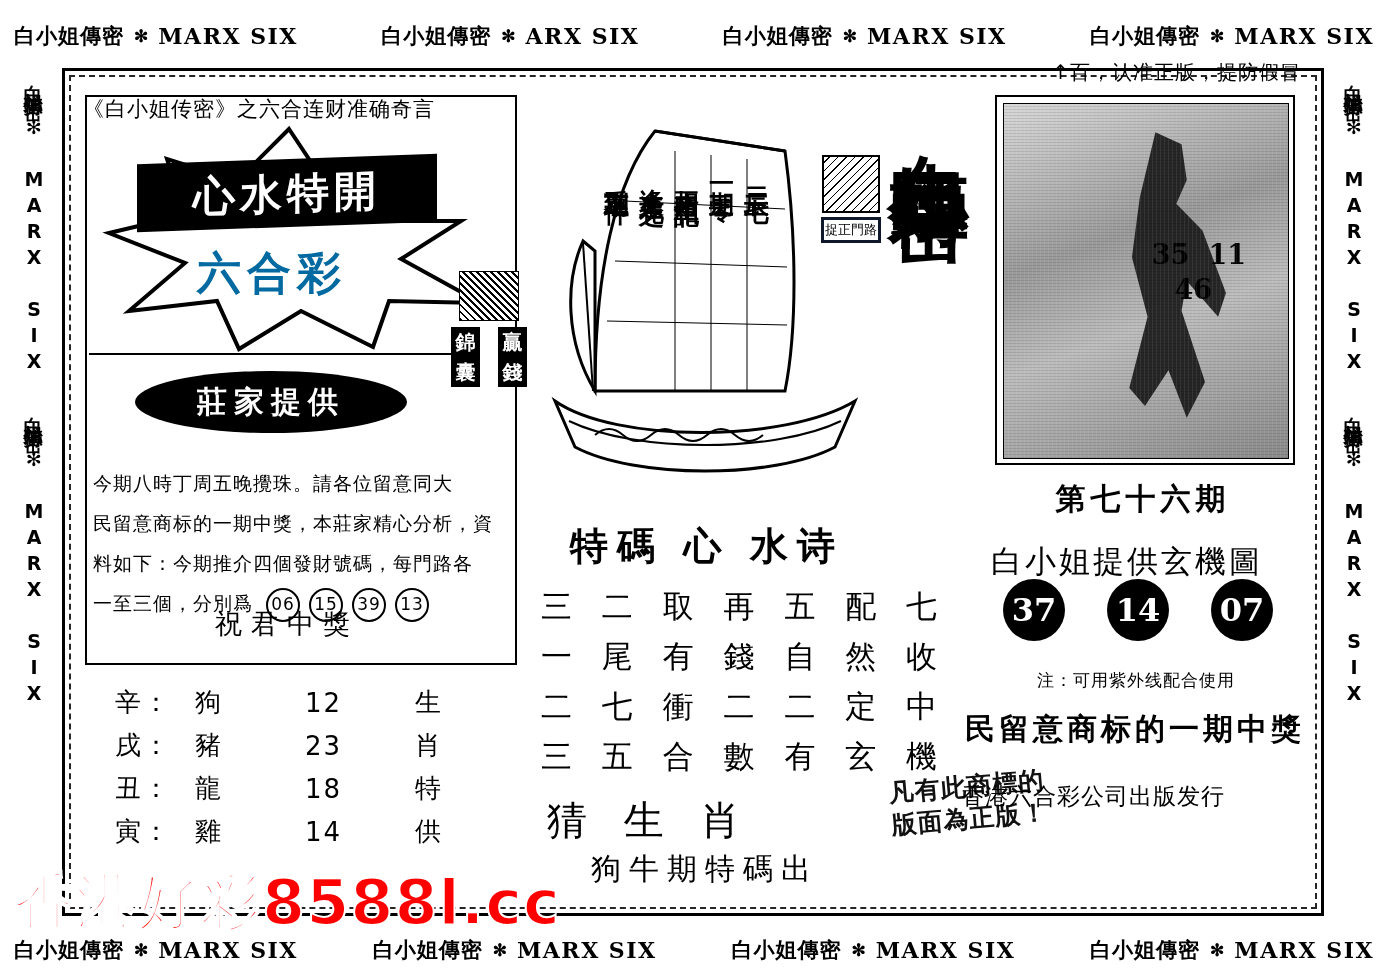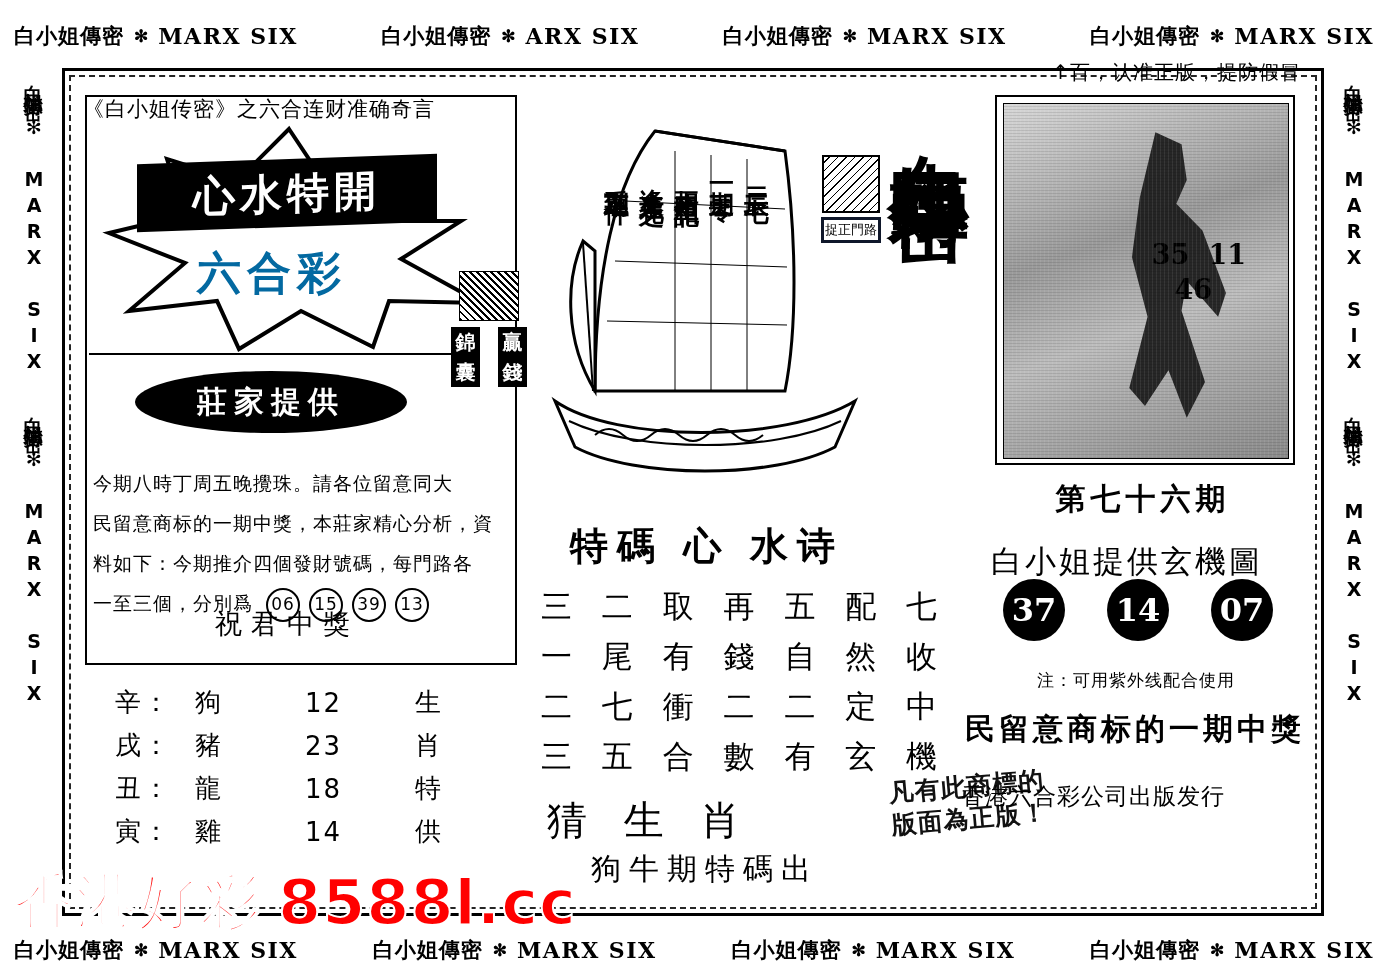--- a/index.html
+++ b/index.html
@@ -533,21 +533,20 @@
     white-space: nowrap;
   }
 
   
   .watermark {
     position: absolute;
     left: 14px;
     top: 862px;
     display: flex;
     align-items: center;
-    gap: 16px;
     z-index: 30;
   }
   .wm-cn {
     font-family: "DejaVu Sans", sans-serif;
     font-size: 60px;
     font-weight: bold;
     color: #ff0000;
     -webkit-text-stroke: 2px #ffffff;
     letter-spacing: 2px;
   }

